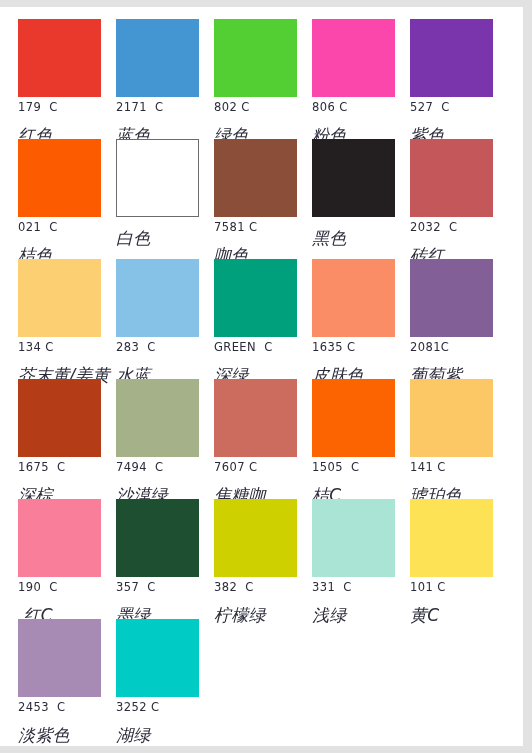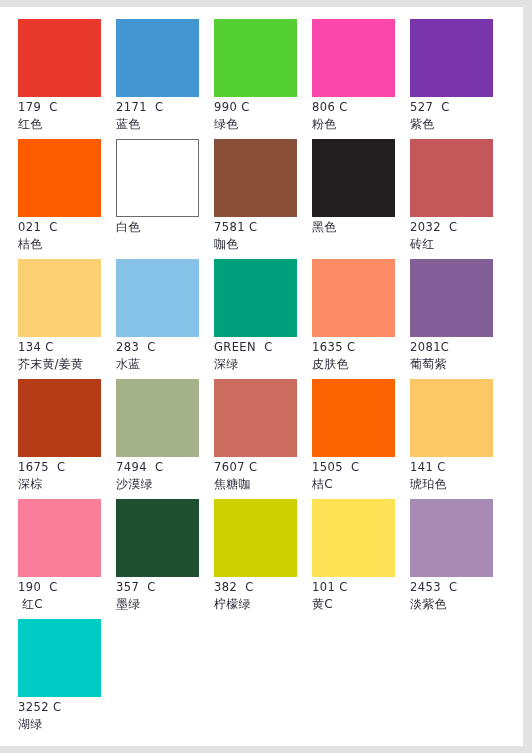--- a/index.html
+++ b/index.html
@@ -73,26 +73,27 @@
 
   .code {
     margin-top: 4px;
     font-size: 11.5px;
     line-height: 13px;
     color: #2b2b3a;
     letter-spacing: 0.4px;
     white-space: pre;
   }
   .name {
-    margin-top: 4px;
-    font-size: 12px;
+    margin-top: 15px;
+    font-size: 17px;
     line-height: 13px;
     color: #2b2b3a;
     letter-spacing: 0.2px;
     white-space: pre;
+    font-style: italic;
   }
 </style>
 </head>
 <body>
 
 <div id="page">
 
   <div class="frame-top"></div>
   <div class="frame-right"></div>
   <div class="frame-bottom"></div>
@@ -104,21 +105,21 @@
           <div class="code">179  C</div>
           <div class="name">红色</div>
         </div>
         <div class="swatch-cell">
           <div class="chip" style="background: rgb(67, 150, 210);"></div>
           <div class="code">2171  C</div>
           <div class="name">蓝色</div>
         </div>
         <div class="swatch-cell">
           <div class="chip" style="background: rgb(83, 206, 51);"></div>
-          <div class="code">990 C</div>
+          <div class="code">802 C</div>
           <div class="name">绿色</div>
         </div>
         <div class="swatch-cell">
           <div class="chip" style="background: rgb(251, 70, 172);"></div>
           <div class="code">806 C</div>
           <div class="name">粉色</div>
         </div>
         <div class="swatch-cell">
           <div class="chip" style="background: rgb(123, 53, 172);"></div>
           <div class="code">527  C</div>
@@ -208,20 +209,25 @@
           <div class="chip" style="background: rgb(31, 79, 49);"></div>
           <div class="code">357  C</div>
           <div class="name">墨绿</div>
         </div>
         <div class="swatch-cell">
           <div class="chip" style="background: rgb(207, 208, 0);"></div>
           <div class="code">382  C</div>
           <div class="name">柠檬绿</div>
         </div>
         <div class="swatch-cell">
+          <div class="chip" style="background: rgb(169, 228, 212);"></div>
+          <div class="code">331  C</div>
+          <div class="name">浅绿</div>
+        </div>
+        <div class="swatch-cell">
           <div class="chip" style="background: rgb(252, 226, 84);"></div>
           <div class="code">101 C</div>
           <div class="name">黄C</div>
         </div>
         <div class="swatch-cell">
           <div class="chip" style="background: rgb(167, 139, 180);"></div>
           <div class="code">2453  C</div>
           <div class="name">淡紫色</div>
         </div>
         <div class="swatch-cell">

